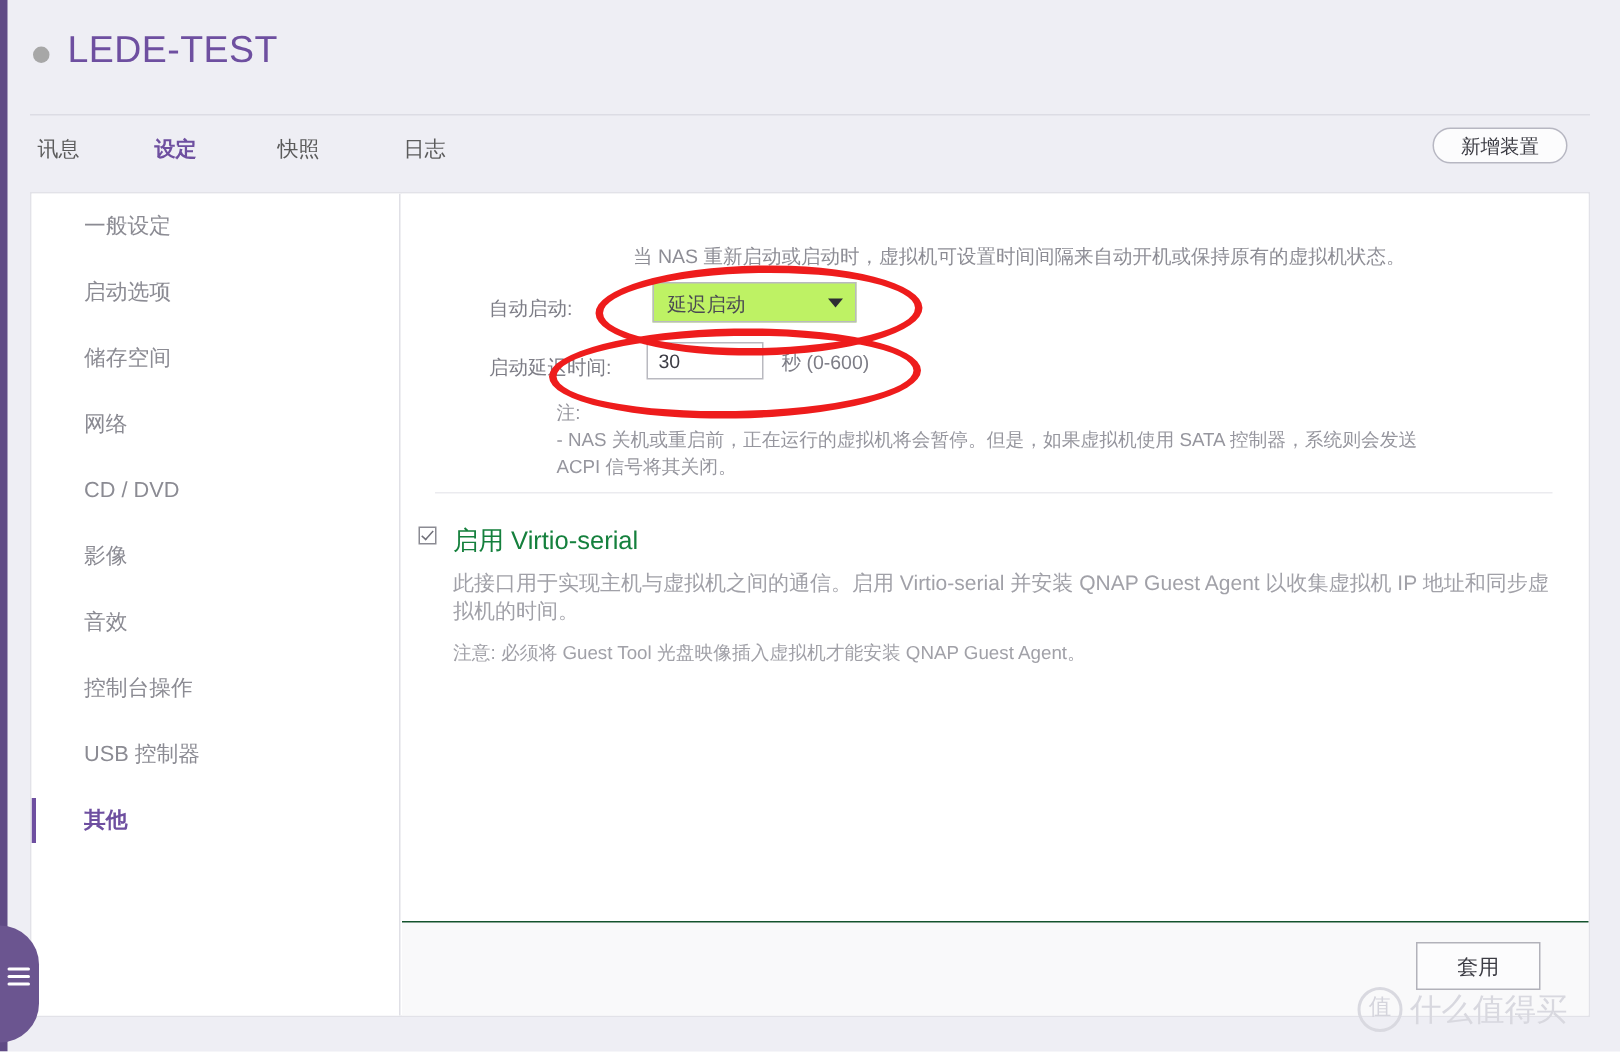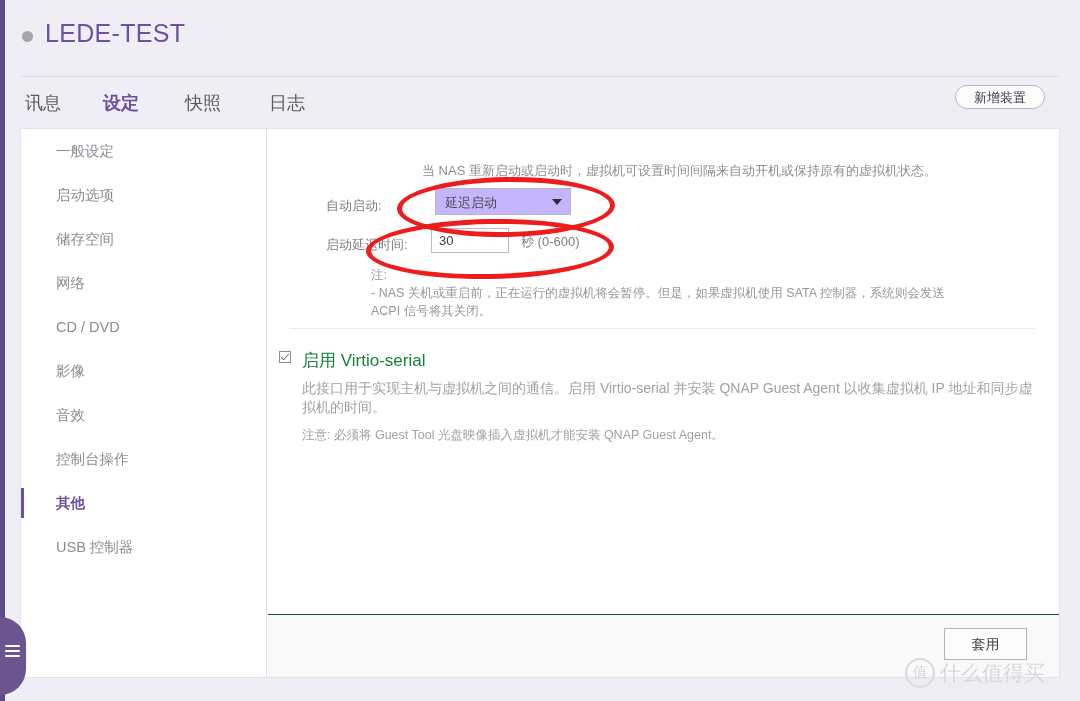--- a/index.html
+++ b/index.html
@@ -83,21 +83,21 @@
   #tabbar {
     position: absolute;
     left: 20px; top: 76px;
     width: 1040px; height: 52px;
     border-top: 1px solid #dcdce4;
     background: #eeeef4;
   }
   .tab {
     position: absolute;
     top: 14px;
-    font-size: 18px;
+    font-size: 14px;
     color: #5b5b5b;
     white-space: nowrap;
     cursor: pointer;
   }
   .tab.active {
     color: #6e4fa0;
     font-weight: bold;
   }
   #tab-0 { left: 5px; }
   #tab-1 { left: 83px; }
@@ -187,21 +187,21 @@
     white-space: nowrap;
   }
   #lbl-autostart { left: 58px; top: 68px; }
   #lbl-delay     { left: 58px; top: 107px; }
 
   #autostart-select {
     position: absolute;
     left: 167px; top: 59px;
     width: 136px; height: 27px;
     border: 1px solid #b9b9c0;
-    background: #c4b5fd;
+    background: #bef264;
     box-sizing: border-box;
     cursor: pointer;
   }
   #autostart-select .sel-text {
     position: absolute;
     left: 9px; top: 5px;
     font-size: 13px;
     color: #4a4a52;
     white-space: nowrap;
   }
@@ -398,22 +398,22 @@
     <div id="side-nav">
       <div id="nav-list">
         <div class="nav-item">一般设定</div>
         <div class="nav-item">启动选项</div>
         <div class="nav-item">储存空间</div>
         <div class="nav-item">网络</div>
         <div class="nav-item">CD / DVD</div>
         <div class="nav-item">影像</div>
         <div class="nav-item">音效</div>
         <div class="nav-item">控制台操作</div>
+        <div class="nav-item">USB 控制器</div>
         <div class="nav-item active">其他</div>
-        <div class="nav-item">USB 控制器</div>
       </div>
     </div>
 
     <div id="content">
 
       <div id="intro-text">当 NAS 重新启动或启动时，虚拟机可设置时间间隔来自动开机或保持原有的虚拟机状态。</div>
 
       <div class="field-label" id="lbl-autostart">自动启动:</div>
       <div id="autostart-select">
         <span class="sel-text">延迟启动</span>

